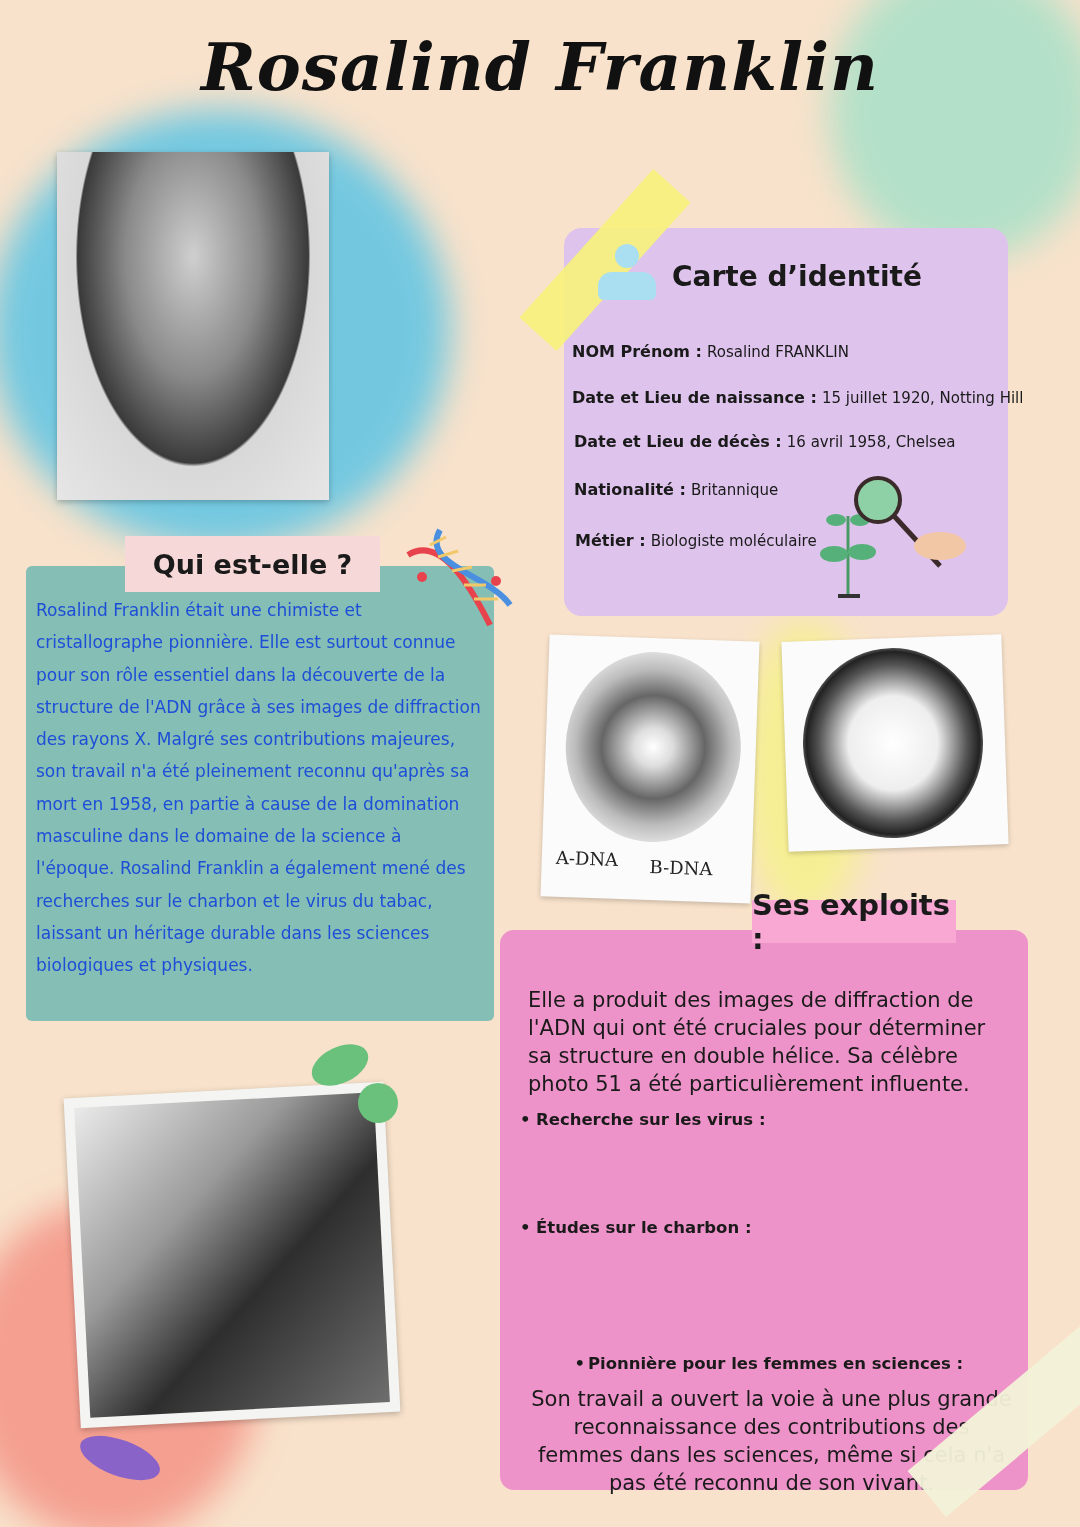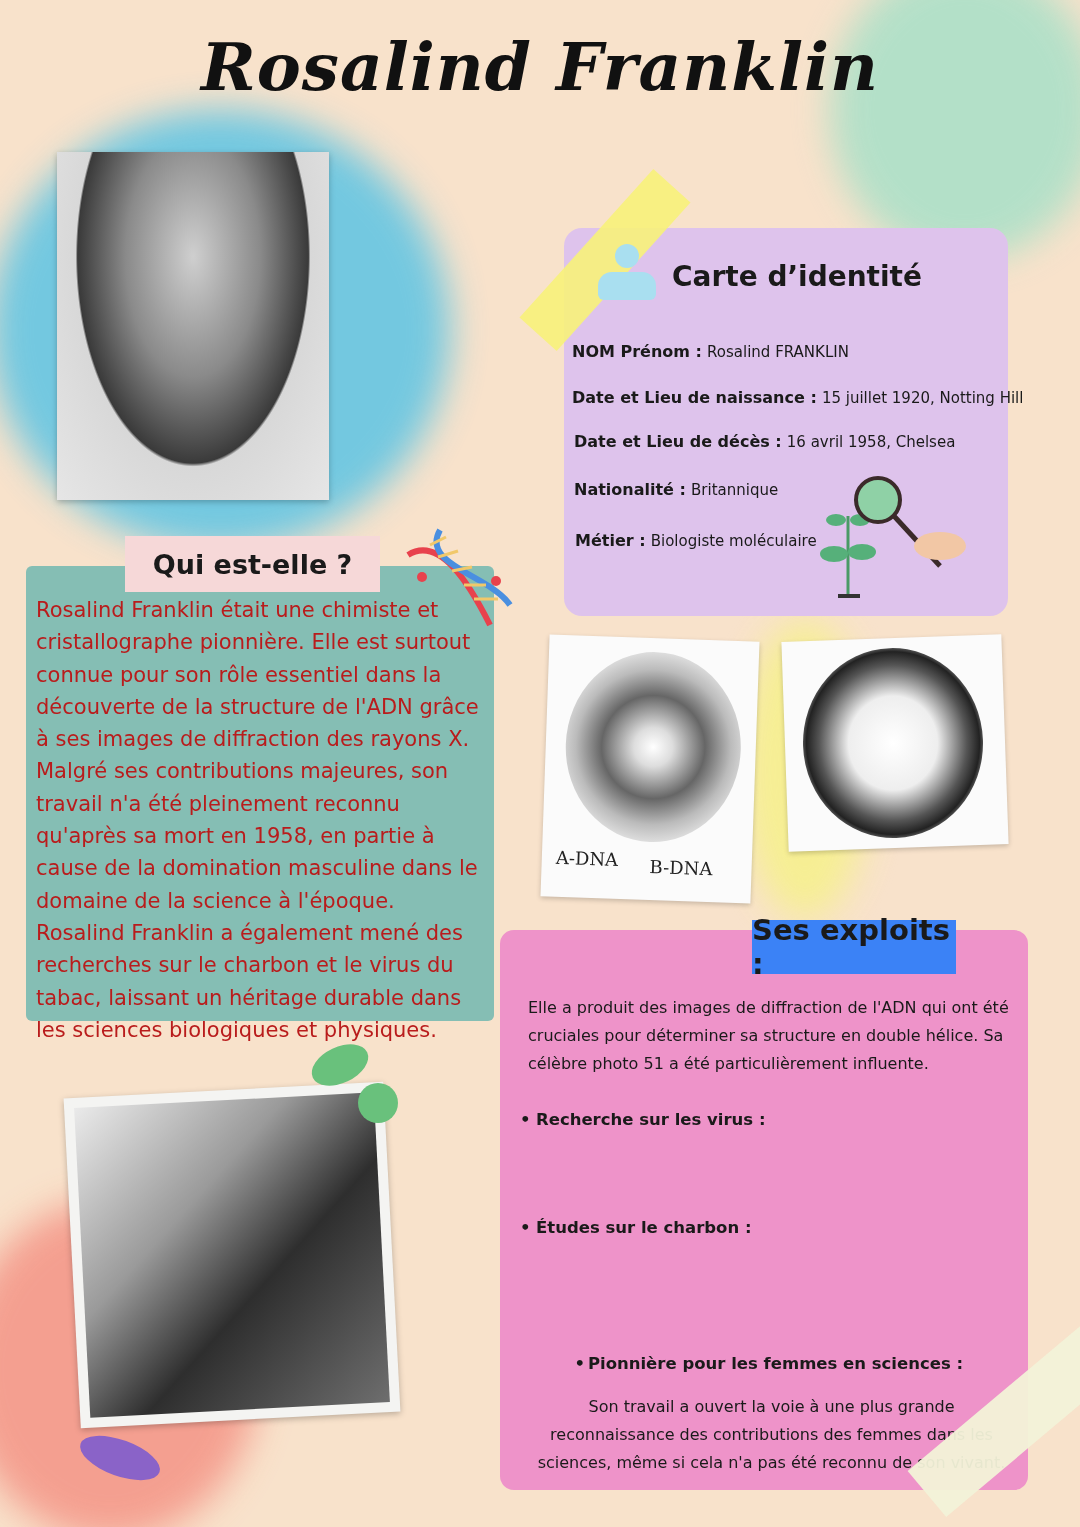--- a/index.html
+++ b/index.html
@@ -48,42 +48,42 @@
     position: absolute; left: 26px; top: 566px; width: 468px; height: 455px;
     background: #85beb4; border-radius: 6px;
   }
   .who-tag {
     position: absolute; left: 125px; top: 536px; width: 255px; height: 56px;
     background: #f6d8d8; display: flex; align-items: center; justify-content: center;
     font-size: 27px; font-weight: bold;
   }
   .who-text {
     position: absolute; left: 36px; top: 594px; width: 448px;
-    font-size: 21px; line-height: 32.3px; color: #b91c1c;
+    font-size: 17px; line-height: 32.3px; color: #1d4ed8;
   }
   .dna { position: absolute; left: 400px; top: 525px; width: 118px; height: 115px; }
 
   .xray { position: absolute; background: #fbfbfb; box-shadow: 0 2px 5px rgba(0,0,0,.2); }
   .xray-a { left: 545px; top: 638px; width: 210px; height: 262px; transform: rotate(2deg); }
   .xray-b { left: 785px; top: 638px; width: 220px; height: 210px; transform: rotate(-2deg); }
   .xray-label { position: absolute; font-family: "DejaVu Serif", serif; font-size: 18px; color: #222; }
 
   .exploits-card {
     position: absolute; left: 500px; top: 930px; width: 528px; height: 560px;
     background: #ee93c9; border-radius: 14px;
   }
   .exploits-tag {
-    position: absolute; left: 752px; top: 900px; width: 204px; height: 54px;
-    background: #3b82f6; display: flex; align-items: center; justify-content: center;
-    font-size: 29px; font-weight: bold; margin-top: 20px;
+    position: absolute; left: 752px; top: 900px; width: 204px; height: 43px;
+    background: #f9a8d4; display: flex; align-items: center; justify-content: center;
+    font-size: 29px; font-weight: bold;
   }
   .ex-item { position: absolute; left: 520px; width: 495px; }
   .ex-head { font-size: 16.5px; font-weight: bold; }
   .ex-head .bullet { display: inline-block; width: 16px; }
-  .ex-body { margin-top: 20px; padding-left: 8px; font-size: 16px; line-height: 28px; }
+  .ex-body { margin-top: 12px; padding-left: 8px; font-size: 21px; line-height: 28px; }
   .tape-cream {
     position: absolute; left: 900px; top: 1390px; width: 230px; height: 60px;
     background: #f2f2d8; transform: rotate(-40deg); opacity: .95;
   }
   .bacteria { position: absolute; }
 </style>
 </head>
 <body>
 
 <div class="blob" style="left:-10px;top:110px;width:460px;height:440px;background:#5cc4e4;"></div>

